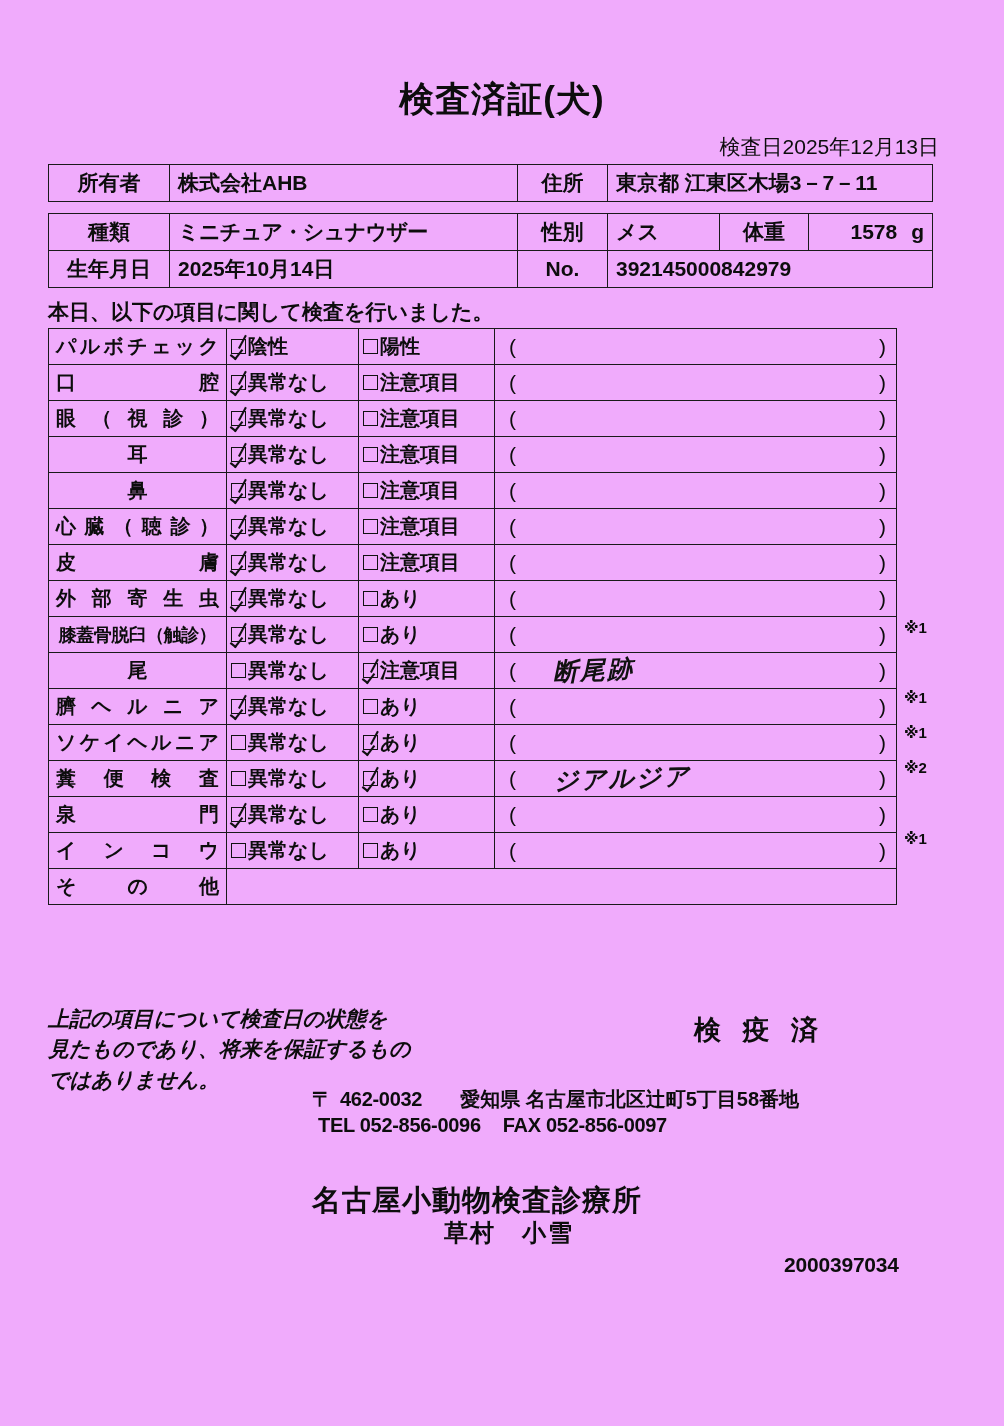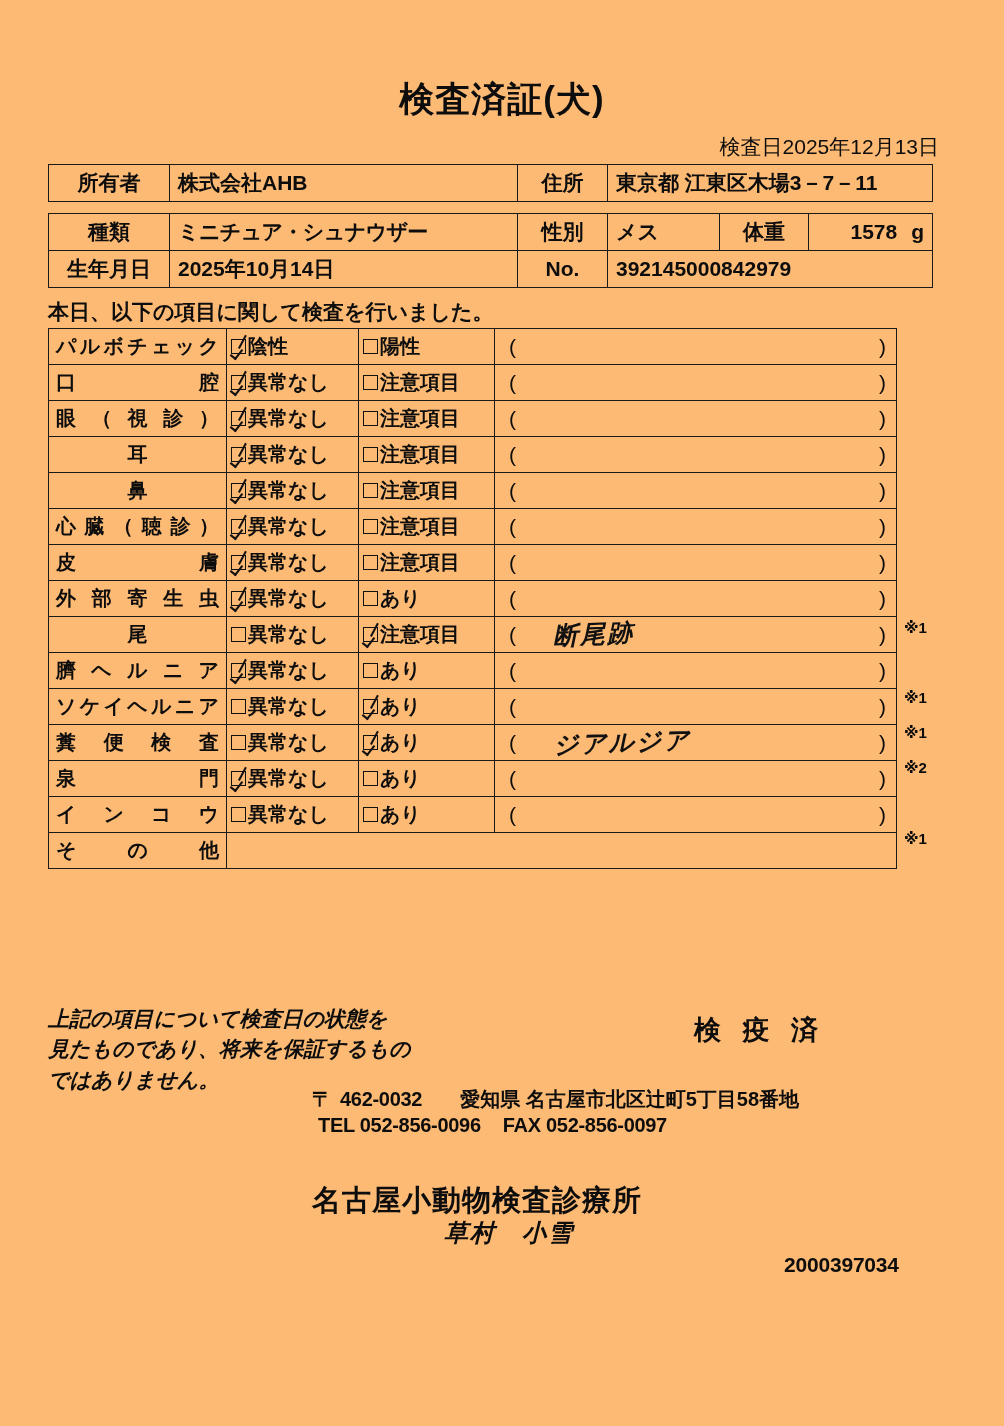--- a/index.html
+++ b/index.html
@@ -12,21 +12,21 @@
     height: 1426px;
     position: relative;
     font-family: "Liberation Sans", "DejaVu Sans", sans-serif;
     color: #0d0d0d;
     overflow: hidden;
   }
 
   .page {
     position: absolute;
     inset: 0;
-    background: #fdba74;
+    background: #f0abfc;
   }
 
   
   .doc-title {
     position: absolute;
     top: 76px;
     left: 0;
     width: 1004px;
     text-align: center;
     font-size: 35px;
@@ -273,21 +273,20 @@
     white-space: nowrap;
   }
   .vet-name {
     position: absolute;
     top: 1217px;
     left: 444px;
     font-size: 24px;
     font-weight: 600;
     letter-spacing: 2px;
     white-space: nowrap;
-    font-style: italic;
   }
   .serial-no {
     position: absolute;
     top: 1253px;
     left: 758px;
     font-size: 21px;
     font-weight: 600;
     letter-spacing: -0.2px;
     margin-left: 26px;
   }
@@ -560,20 +559,43 @@
           </td>
           <td>
             <div class="notes-cell">
               <span class="paren">(</span>
               <span class="paren">)</span>
             </div>
           </td>
         </tr>
         <tr>
           <td>
+            <div class="item-label tight">膝蓋骨脱臼（触診）</div>
+          </td>
+          <td>
+            <div class="opt">
+              <span class="cbx checked"></span>
+              <span class="opt-text">異常なし</span>
+            </div>
+          </td>
+          <td>
+            <div class="opt">
+              <span class="cbx"></span>
+              <span class="opt-text">あり</span>
+            </div>
+          </td>
+          <td>
+            <div class="notes-cell">
+              <span class="paren">(</span>
+              <span class="paren">)</span>
+            </div>
+          </td>
+        </tr>
+        <tr>
+          <td>
             <div class="item-label centered">尾</div>
           </td>
           <td>
             <div class="opt">
               <span class="cbx"></span>
               <span class="opt-text">異常なし</span>
             </div>
           </td>
           <td>
             <div class="opt">

